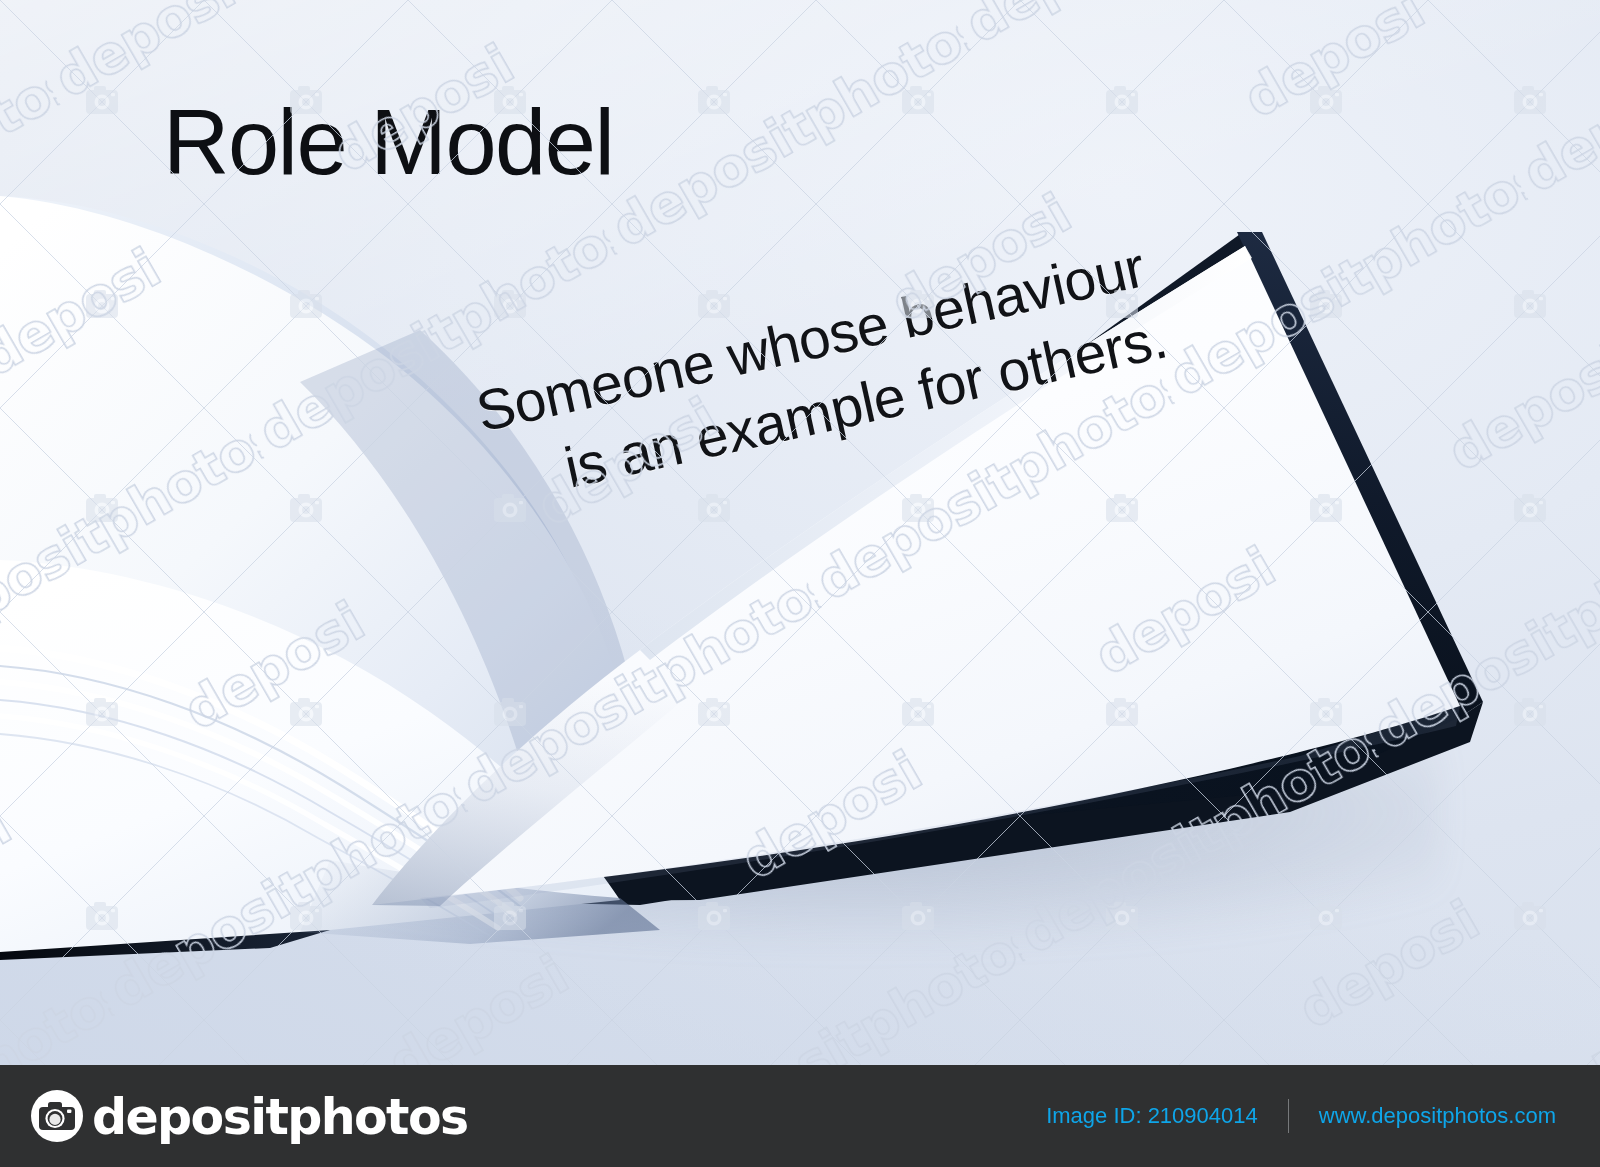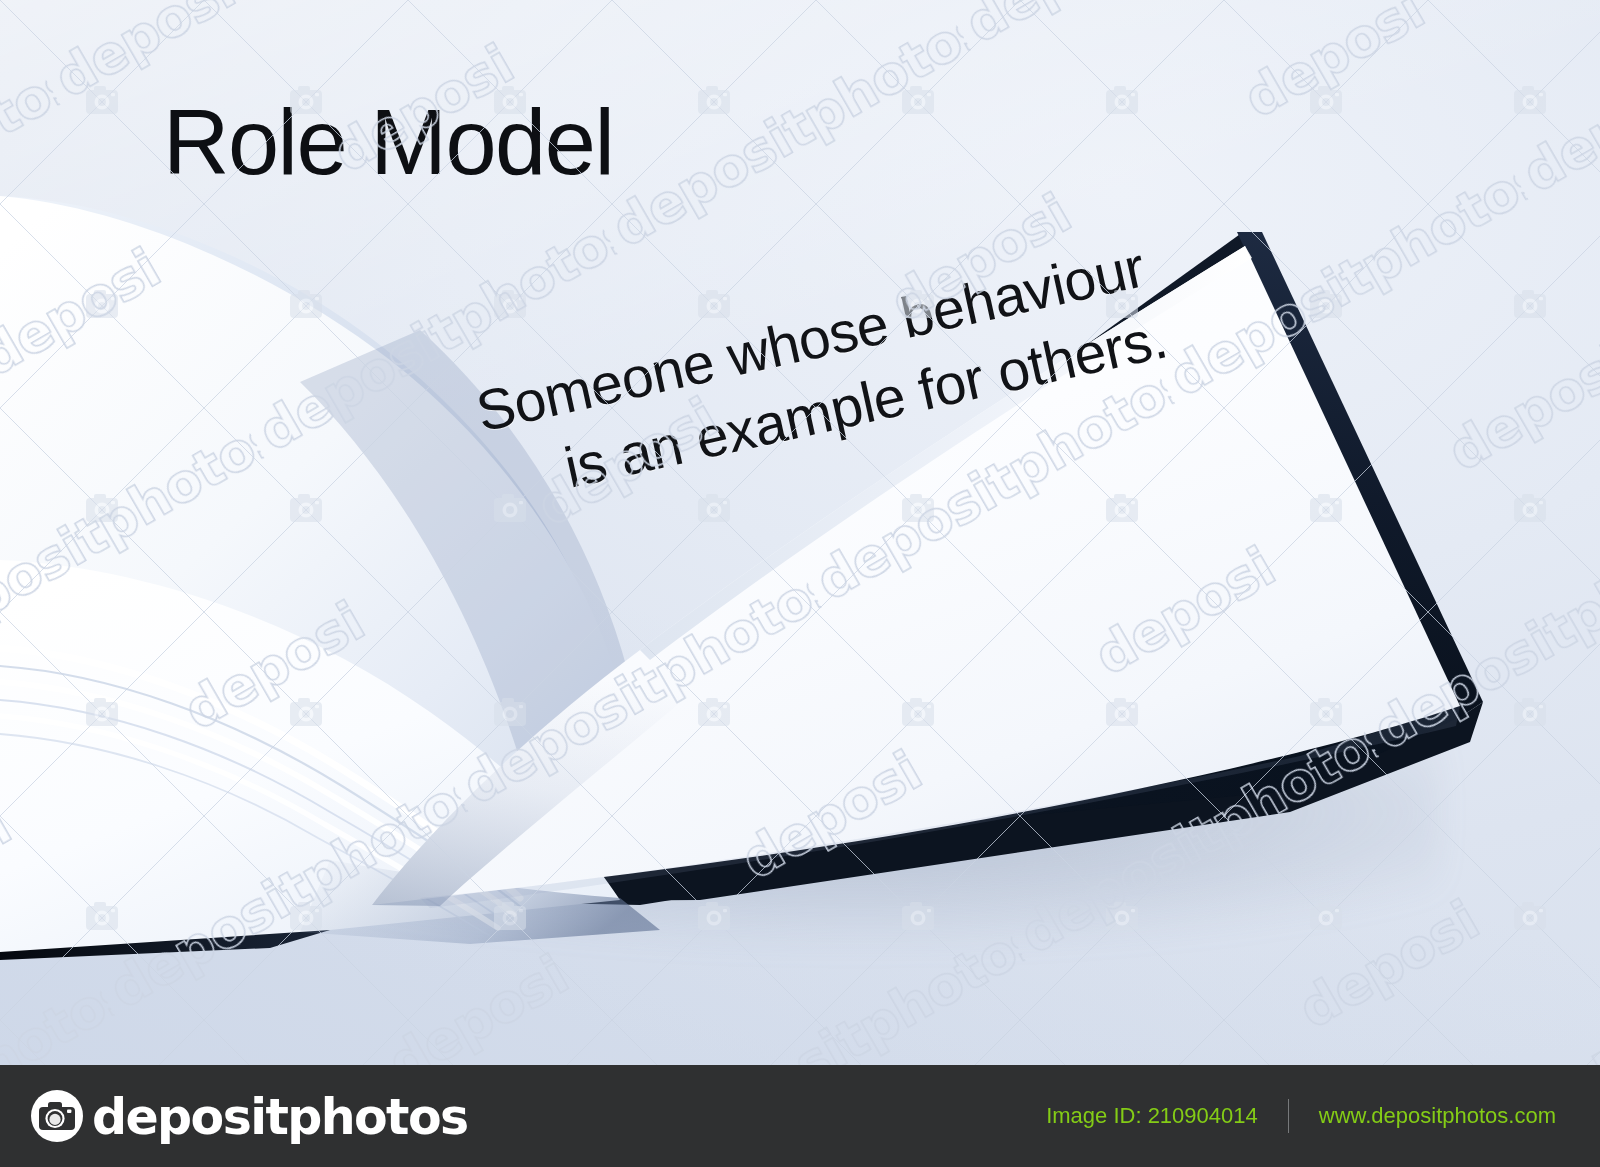--- a/index.html
+++ b/index.html
@@ -133,21 +133,21 @@
     position: relative;
     top: 1px;
     font-family: "DejaVu Sans", sans-serif;
   }
   .footer-right {
     margin-left: auto;
     margin-right: 44px;
     display: flex;
     align-items: center;
     gap: 30px;
-    color: #84cc16;
+    color: #0ea5e9;
     font-size: 22px;
   }
   .footer-div {
     width: 1px; height: 34px;
     background: #77797b;
   }
   .footer-right span { white-space: nowrap; }
 </style>
 </head>
 <body>

